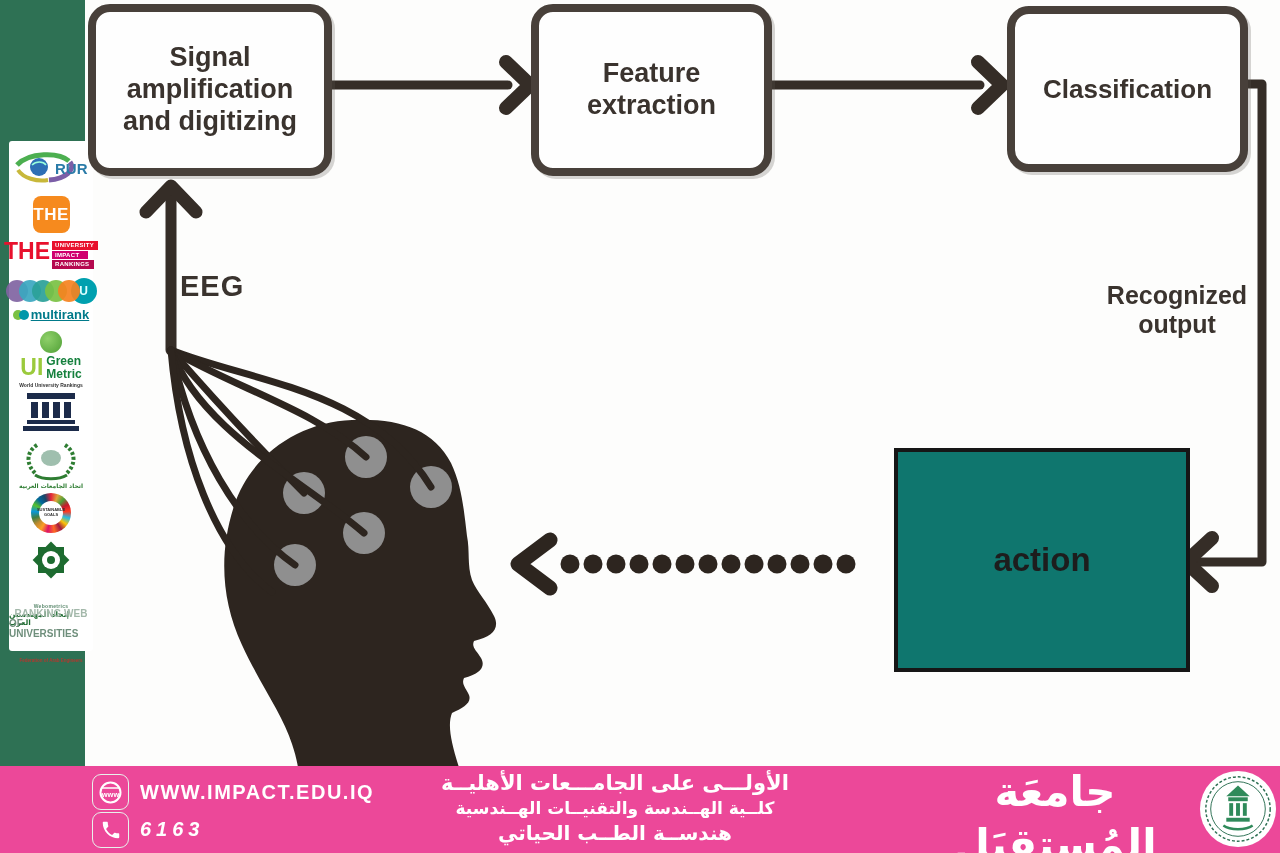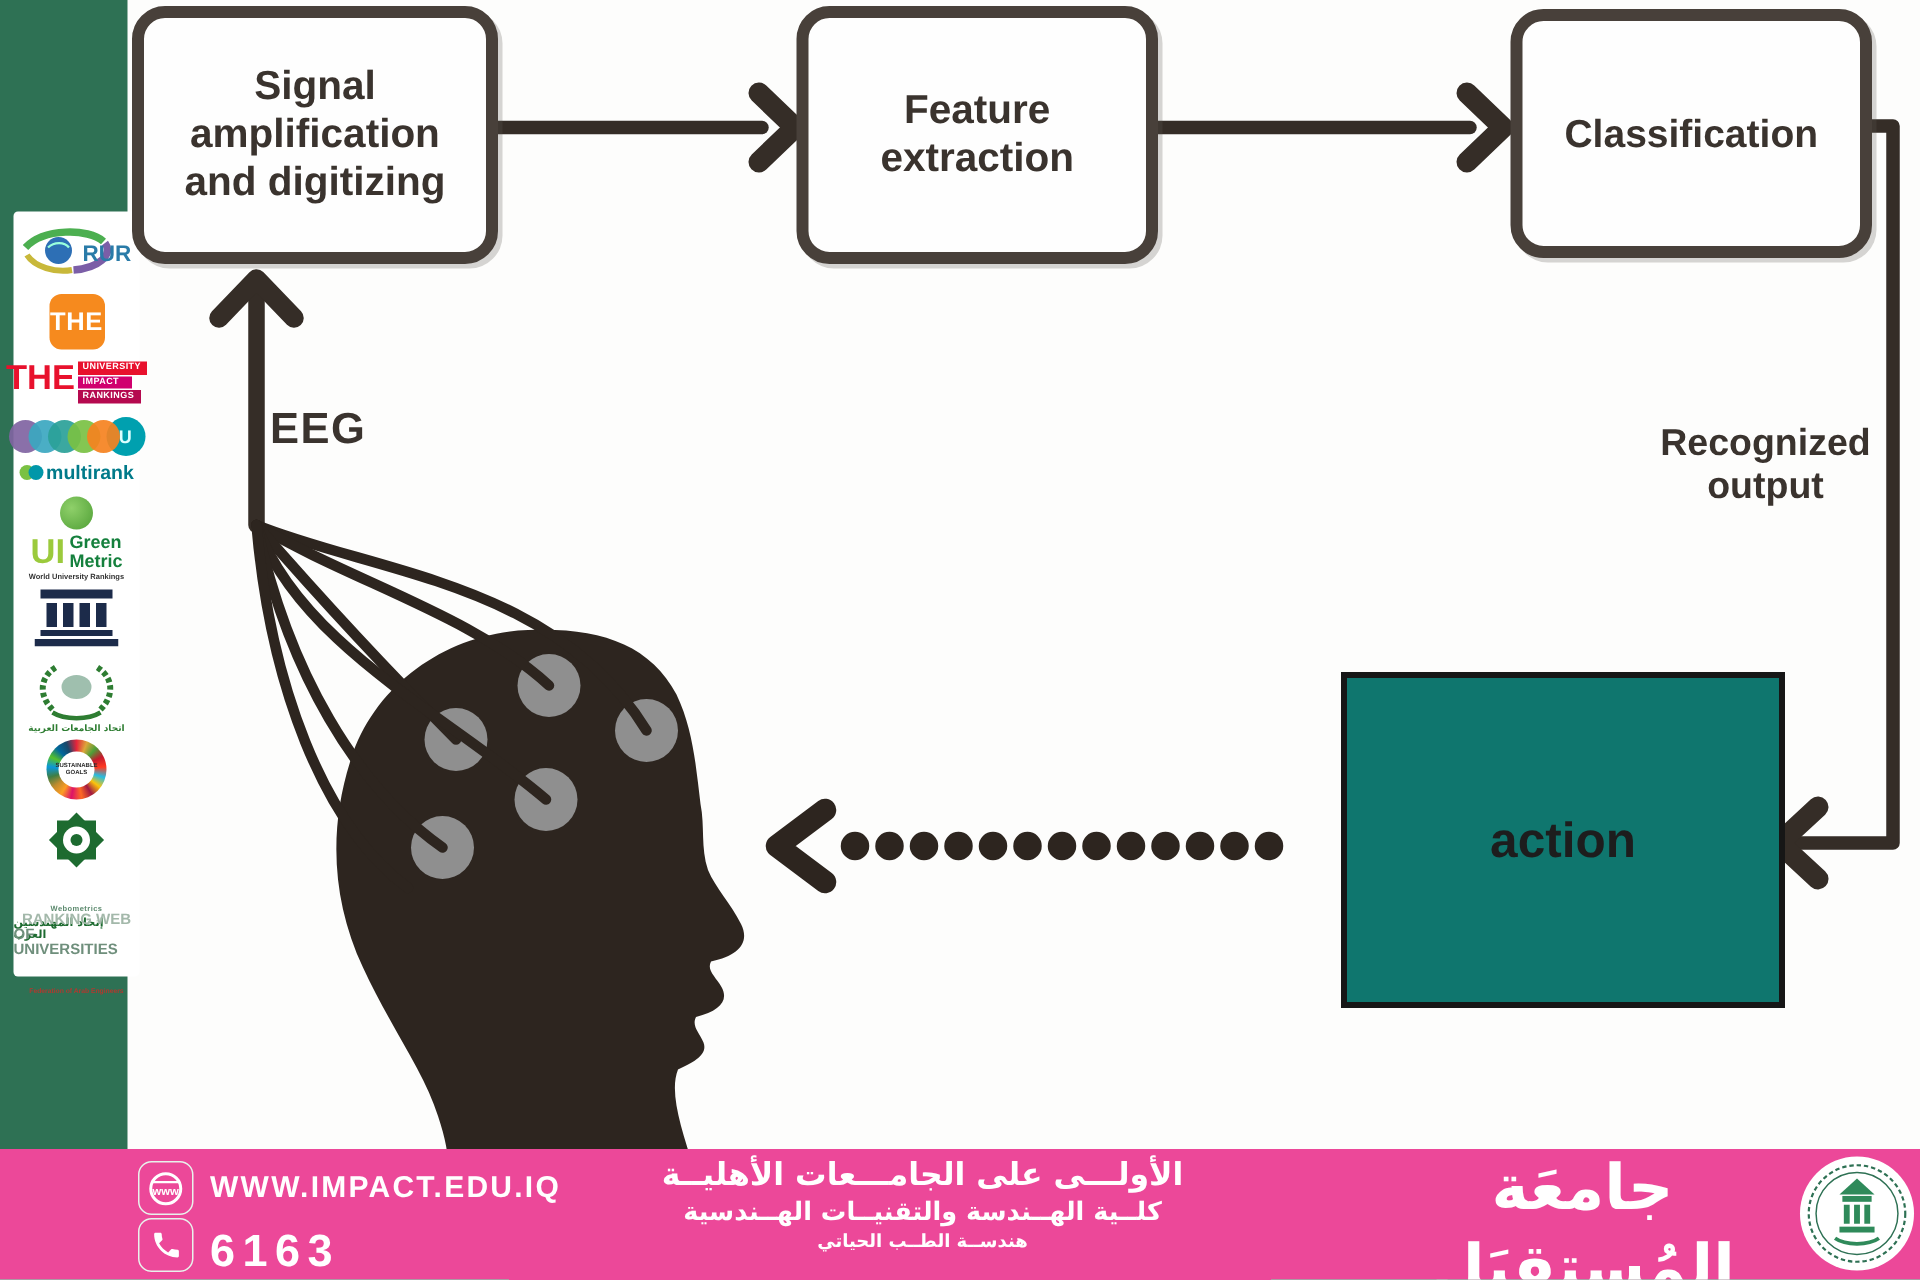--- a/index.html
+++ b/index.html
@@ -37,21 +37,21 @@
   .impact-the{color:#e8112d;font-weight:bold;font-size:23px;line-height:.9;}
   .impact-bars{display:flex;flex-direction:column;gap:1px;}
   .impact-bar{color:#fff;font-size:6px;font-weight:bold;padding:1px 3px;line-height:1.1;letter-spacing:.3px;}
   .ib1{background:#e8112d;width:40px;} .ib2{background:#d0006f;width:30px;} .ib3{background:#b5094f;width:36px;}
   .mr-row{display:flex;align-items:center;height:26px;}
   .mr-c{width:22px;height:22px;border-radius:50%;margin-right:-9px;opacity:.92;}
   .mr-u{width:26px;height:26px;border-radius:50%;background:#00a0af;color:#dff;display:flex;align-items:center;justify-content:center;
         font-size:12px;font-weight:bold;margin-right:0;}
   .mr-line{display:flex;align-items:center;margin-top:3px;}
   .mr-dot{width:10px;height:10px;border-radius:50%;margin-right:-4px;}
-  .mr-name{color:#007a8a;font-weight:bold;font-size:13px;margin-left:6px;}
+  .mr-name{color:#007a8a;font-weight:bold;font-size:13px;margin-left:6px;text-decoration:underline;}
   .gm-globe{width:22px;height:22px;border-radius:50%;background:radial-gradient(circle at 35% 35%,#8fd06a,#4f9f35);}
   .gm-row{display:flex;align-items:center;gap:3px;margin-top:1px;}
   .gm-ui{color:#9bca3c;font-weight:bold;font-size:23px;}
   .gm-name{color:#15803d;font-weight:bold;font-size:12px;line-height:1.02;text-align:left;white-space:pre-line;}
   .gm-sub{font-size:5px;color:#333;font-weight:bold;margin-top:1px;}
   .sdg-wheel{width:40px;height:40px;border-radius:50%;position:relative;
     background:conic-gradient(#e5243b,#dda63a,#4c9f38,#c5192d,#ff3a21,#26bde2,#fcc30b,#a21942,#fd6925,#dd1367,#fd9d24,#bf8b2e,#3f7e44,#0a97d9,#56c02b,#00689d,#19486a,#e5243b);}
   .sdg-core{position:absolute;left:8px;top:8px;width:24px;height:24px;border-radius:50%;background:#fff;
             display:flex;flex-direction:column;align-items:center;justify-content:center;color:#2d2d2d;font-weight:bold;}
   .sdg-core span{font-size:4px;line-height:1.2;}
@@ -63,26 +63,26 @@
   .wm-2{font-size:10px;color:#6f8f7c;font-weight:bold;line-height:1;}
 
   
   .footer{position:absolute;left:0;top:766px;width:1280px;height:87px;background:#ec4899;z-index:6;}
   .c-icon{position:absolute;width:37px;height:36px;border:1.5px solid #e8f2ec;border-radius:9px;
           display:flex;align-items:center;justify-content:center;box-sizing:border-box;}
   #icon-www{left:92px;top:8px;}
   #icon-phone{left:92px;top:46px;}
   .c-text{position:absolute;color:#fff;font-weight:bold;}
   #txt-site{left:140px;top:15px;font-size:20px;letter-spacing:1.5px;}
-  #txt-phone{left:140px;top:52px;font-size:30px;letter-spacing:5px;}
+  #txt-phone{left:140px;top:52px;font-size:20px;letter-spacing:5px;font-style:italic;}
   .ar{font-family:"DejaVu Sans",sans-serif;direction:rtl;}
   .footer-center{position:absolute;left:400px;top:4px;width:430px;text-align:center;color:#fff;font-weight:bold;}
   .fc1{font-size:21px;line-height:1.3;}
   .fc2{font-size:17px;line-height:1.35;}
-  .fc3{font-size:12px;line-height:1.3;}
+  .fc3{font-size:20px;line-height:1.3;}
   .uni-wrap{position:absolute;left:905px;top:0;width:300px;text-align:center;color:#fff;}
   .uni-ar{font-size:42px;font-weight:bold;line-height:1.25;}
   .emblem{position:absolute;left:1199px;top:4px;width:78px;height:78px;}
 </style>
 </head>
 <body>
 
 <div class="page">
 
   <div class="canvas"></div>

